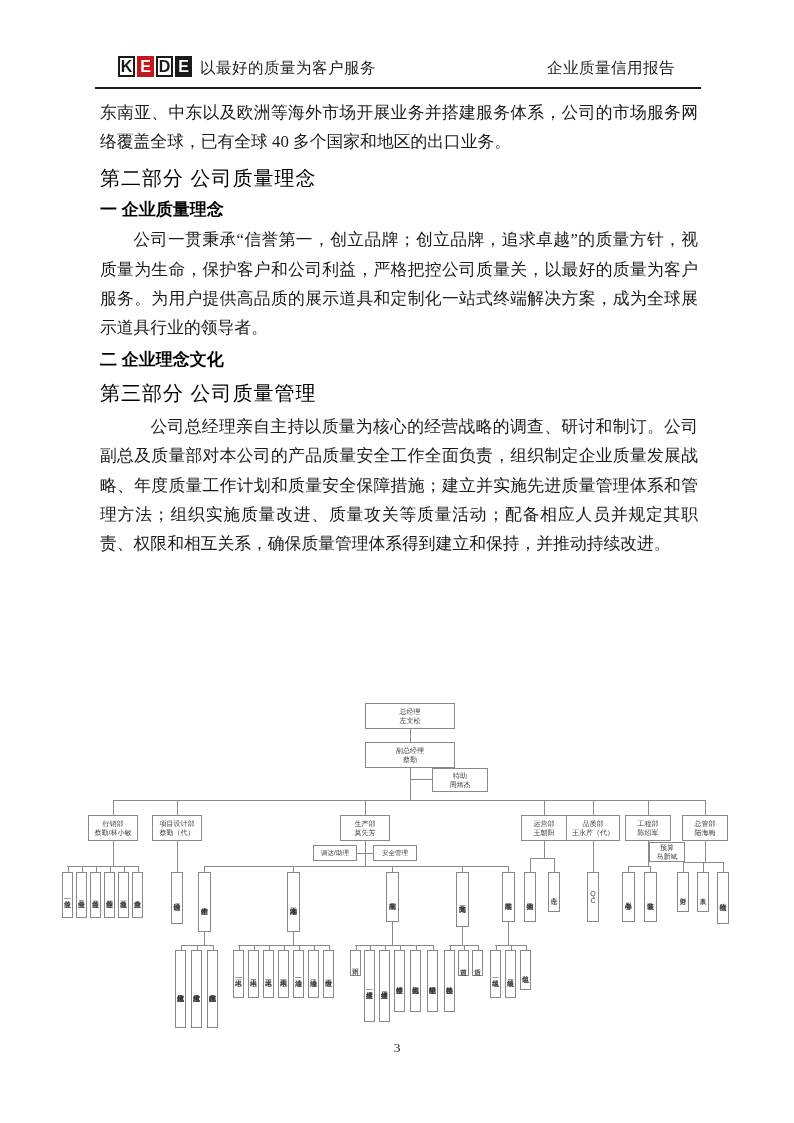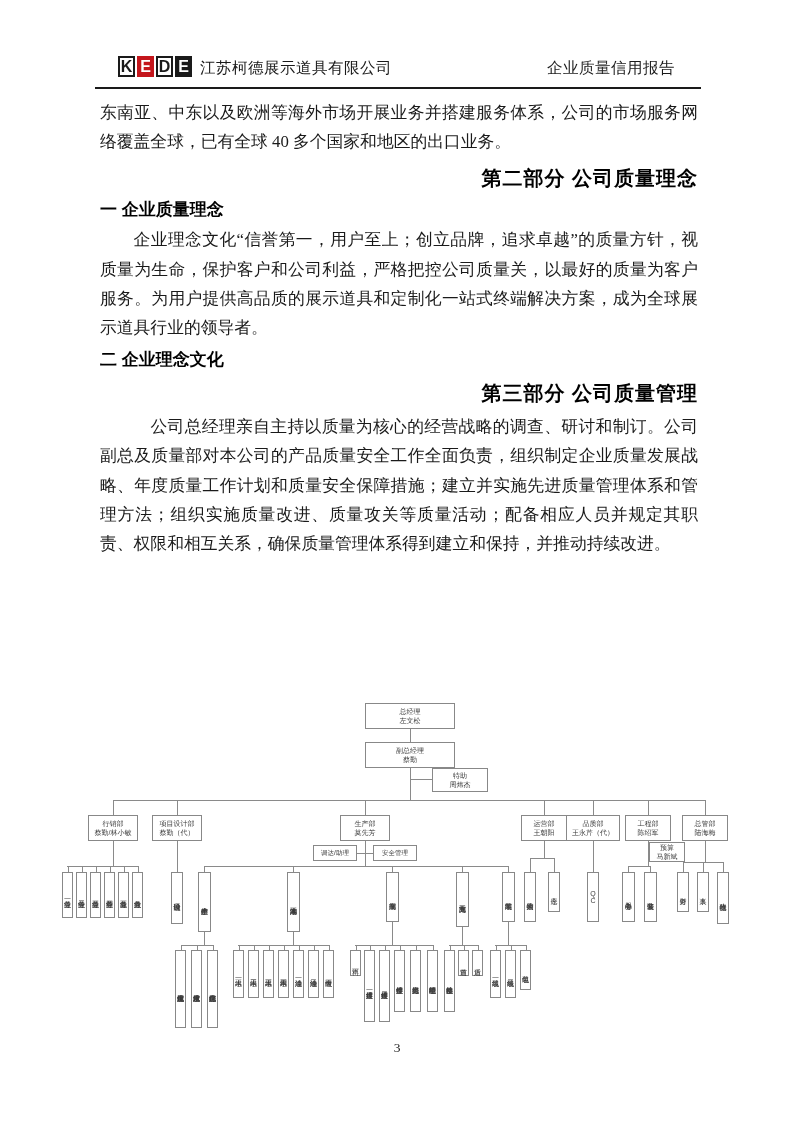--- a/index.html
+++ b/index.html
@@ -15,21 +15,21 @@
   .logo .l-outline{background:#fff;border:2px solid #1a1a1a;color:#1a1a1a;}
   .logo .l-red{background:#c4161c;color:#fff;}
   .logo .l-black{background:#1a1a1a;color:#fff;}
   .company{position:absolute;left:105px;top:6px;font-size:15.5px;letter-spacing:.5px;}
   .rpt-title{position:absolute;right:26px;top:6px;font-size:15.5px;letter-spacing:.5px;}
   
   .col{position:absolute;left:100px;top:98px;width:598px;}
   .col p{margin:0;font-size:16.8px;line-height:29.2px;text-align:justify;}
   p.ind2{text-indent:2em;}
   p.ind3{text-indent:3em;}
-  h1{margin:8px 0 5px 0;font-size:20px;line-height:28px;text-align:right;font-weight:bold;
+  h1{margin:8px 0 5px 0;font-size:20px;line-height:28px;text-align:left;font-weight:normal;
      letter-spacing:1px;font-family:"Liberation Sans","DejaVu Sans",sans-serif;color:#000;}
   h2{margin:7px 0 4px 0;font-size:17px;line-height:22px;font-weight:bold;
      font-family:"Liberation Sans","DejaVu Sans",sans-serif;color:#000;}
   .caption{margin-top:2px;}
   
   .org{position:absolute;left:0;top:700px;width:794px;height:340px;
        font-family:"Liberation Sans","DejaVu Sans",sans-serif;}
   .ob{position:absolute;box-sizing:border-box;border:1px solid #888;background:#fff;color:#3a3a3a;
       display:flex;align-items:center;justify-content:center;text-align:center;}
   .ob.h{font-size:7px;line-height:9px;white-space:pre-line;}
@@ -45,30 +45,30 @@
 
 <div class="page">
 
   <div class="hdr">
     <div class="logo">
       <span class="l-outline">K</span>
       <span class="l-red">E</span>
       <span class="l-outline">D</span>
       <span class="l-black">E</span>
     </div>
-    <div class="company">江苏柯德展示道具有限公司</div>
+    <div class="company">以最好的质量为客户服务</div>
     <div class="rpt-title">企业质量信用报告</div>
   </div>
   <div class="hdr-rule"></div>
 
   <div class="col">
     <p>东南亚、中东以及欧洲等海外市场开展业务并搭建服务体系，公司的市场服务网络覆盖全球，已有全球 40 多个国家和地区的出口业务。</p>
     <h1>第二部分 公司质量理念</h1>
     <h2>一 企业质量理念</h2>
-    <p class="ind2">企业理念文化“信誉第一，用户至上；创立品牌，追求卓越”的质量方针，视质量为生命，保护客户和公司利益，严格把控公司质量关，以最好的质量为客户服务。为用户提供高品质的展示道具和定制化一站式终端解决方案，成为全球展示道具行业的领导者。</p>
+    <p class="ind2">公司一贯秉承“信誉第一，创立品牌；创立品牌，追求卓越”的质量方针，视质量为生命，保护客户和公司利益，严格把控公司质量关，以最好的质量为客户服务。为用户提供高品质的展示道具和定制化一站式终端解决方案，成为全球展示道具行业的领导者。</p>
     <h2>二 企业理念文化</h2>
     <h1>第三部分 公司质量管理</h1>
     <p class="ind3">公司总经理亲自主持以质量为核心的经营战略的调查、研讨和制订。公司副总及质量部对本公司的产品质量安全工作全面负责，组织制定企业质量发展战略、年度质量工作计划和质量安全保障措施；建立并实施先进质量管理体系和管理方法；组织实施质量改进、质量攻关等质量活动；配备相应人员并规定其职责、权限和相互关系，确保质量管理体系得到建立和保持，并推动持续改进。</p>
   </div>
 
   <div class="org" id="org-chart">
       <div class="ln" style="left: 410px; top: 29px; width: 1px; height: 13px;"></div>
       <div class="ln" style="left: 410px; top: 68px; width: 1px; height: 32px;"></div>
       <div class="ln" style="left: 410px; top: 79px; width: 22px; height: 1px;"></div>
       <div class="ln" style="left: 113px; top: 100px; width: 592px; height: 1px;"></div>

